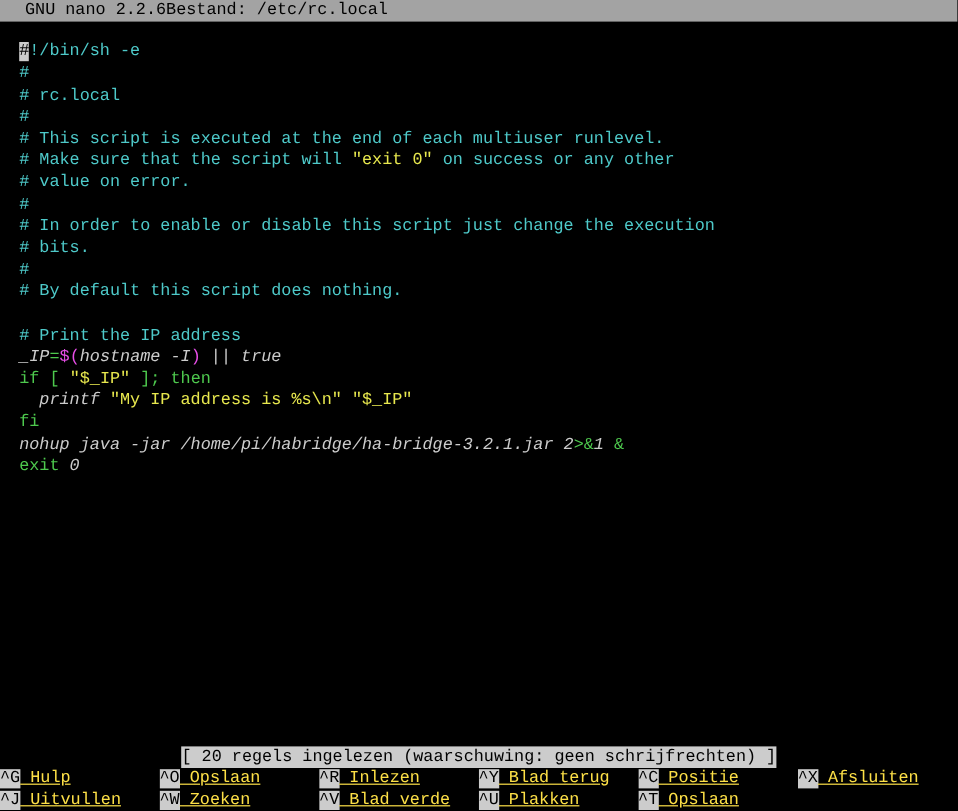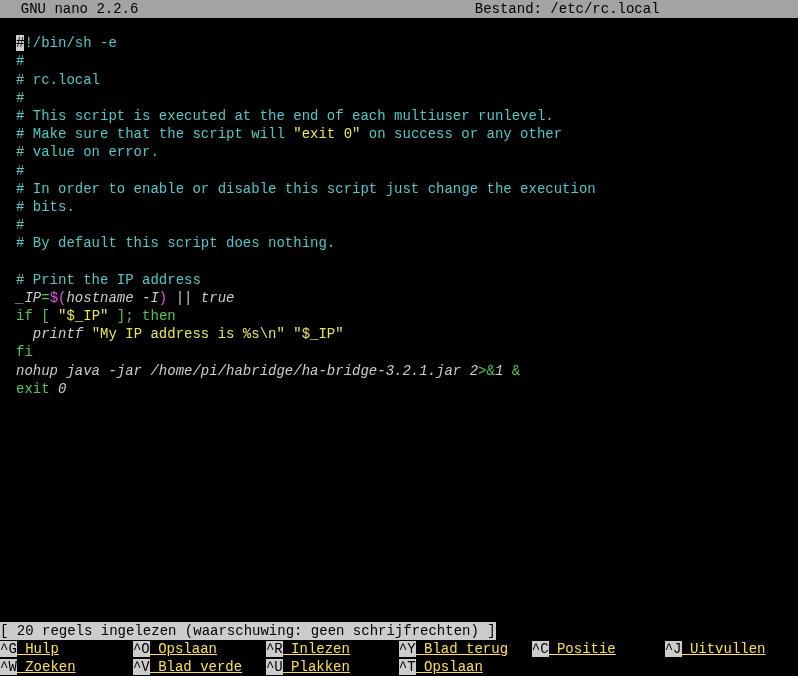--- a/index.html
+++ b/index.html
@@ -22,40 +22,41 @@
       color: #000;
       display: flex;
       padding: 0 4px;
       white-space: pre;
     }
     .titlebar .left {
       flex: 0 0 auto;
     }
     .titlebar .center {
       flex: 1;
-      text-align: right;
+      text-align: left;
     }
     .content {
       padding: 16px;
       white-space: pre;
     }
     .cursor {
       background: #ccc;
       color: #000;
     }
     .teal { color: #4ec9c9; }
     .green { color: #4ec94e; }
     .yellow { color: #e8e84e; }
     .magenta { color: #e84ee8; }
     .white { color: #ccc; font-style: italic; }
     .status {
       position: absolute;
       bottom: 36px;
       left: 0;
       right: 0;
+      text-align: center;
     }
     .status-inner {
       background: #ccc;
       color: #000;
       display: inline-block;
       padding: 0 0;
     }
     .shortcuts {
       position: absolute;
       bottom: 0;
@@ -93,18 +94,19 @@
 <div class="status">
   <span class="status-inner">[ 20 regels ingelezen (waarschuwing: geen schrijfrechten) ]</span>
 </div>
 
 <div class="shortcuts" id="shortcuts">
     <div class="shortcut"><span class="key">^G</span><span class="desc"> Hulp</span></div>
     <div class="shortcut"><span class="key">^O</span><span class="desc"> Opslaan</span></div>
     <div class="shortcut"><span class="key">^R</span><span class="desc"> Inlezen</span></div>
     <div class="shortcut"><span class="key">^Y</span><span class="desc"> Blad terug</span></div>
     <div class="shortcut"><span class="key">^C</span><span class="desc"> Positie</span></div>
+    <div class="shortcut"><span class="key">^X</span><span class="desc"> Afsluiten</span></div>
     <div class="shortcut"><span class="key">^J</span><span class="desc"> Uitvullen</span></div>
     <div class="shortcut"><span class="key">^W</span><span class="desc"> Zoeken</span></div>
     <div class="shortcut"><span class="key">^V</span><span class="desc"> Blad verde</span></div>
     <div class="shortcut"><span class="key">^U</span><span class="desc"> Plakken</span></div>
     <div class="shortcut"><span class="key">^T</span><span class="desc"> Opslaan</span></div>
   </div>
 
 </body></html>

